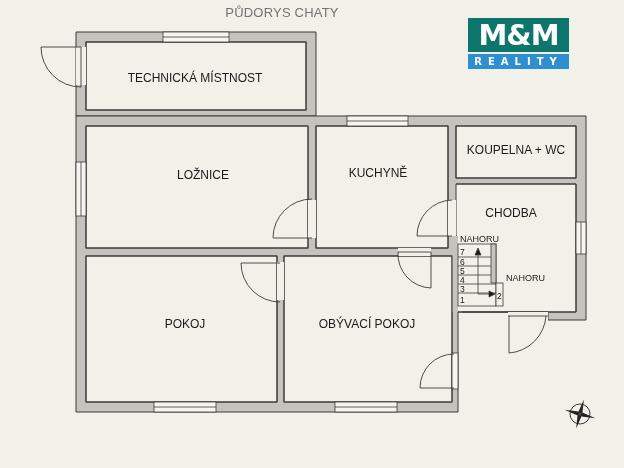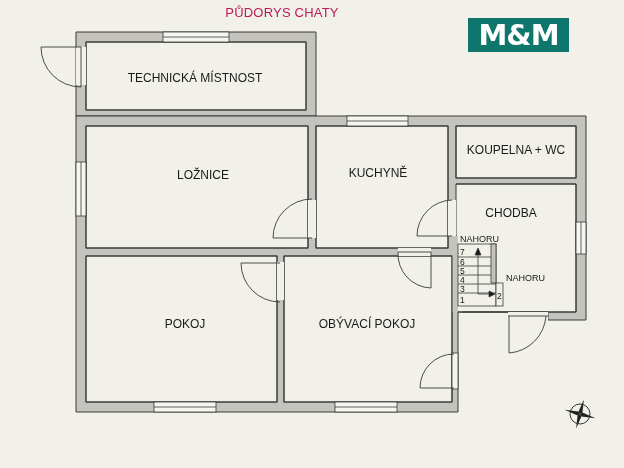--- a/index.html
+++ b/index.html
@@ -4,21 +4,21 @@
   <style>
     html, body { margin: 0; padding: 0; }
     body {
       width: 624px; height: 468px; overflow: hidden;
       background: #f1f0e9;
       font-family: "Liberation Sans", sans-serif;
       position: relative;
     }
     #title {
       position: absolute; left: 0; top: 5px; width: 564px;
-      text-align: center; font-size: 13px; color: #be185d; letter-spacing: 0.2px;
+      text-align: center; font-size: 13px; color: #737373; letter-spacing: 0.2px;
     }
     #logo { position: absolute; left: 468px; top: 18px; width: 101px; height: 51px; }
     #logo .top {
       height: 34px; background: #0f766e; color: #fff;
       font-family: "DejaVu Sans", sans-serif; font-weight: bold;
       font-size: 29px; line-height: 34px; text-align: center; letter-spacing: -1px;
     }
     #logo .bottom {
       height: 15px; margin-top: 2px; background: #2e8fd0; color: #fff;
       font-family: "DejaVu Sans", sans-serif; font-weight: bold;
@@ -29,20 +29,21 @@
     .small-label { font-family: "Liberation Sans", sans-serif; font-size: 9px; fill: #1a1a1a; }
     .step-num { font-family: "Liberation Sans", sans-serif; font-size: 8.5px; fill: #1a1a1a; }
   </style>
 </head>
 <body>
 
 <div id="title">PŮDORYS CHATY</div>
 
 <div id="logo">
   <div class="top">M&amp;M</div>
+  <div class="bottom">REALITY</div>
 </div>
 
 <svg id="plan" width="624" height="468" viewBox="0 0 624 468">
   <g fill="#c4c3bd" stroke="#3a3a3a" stroke-width="1">
 
     <path d="M76,32 H316 V116 H76 Z M86,42 V110 H306 V42 Z" fill-rule="evenodd"></path>
 
     <path fill-rule="evenodd" d="M76,116 H586 V320 H548 V312 H458 V412 H76 Z
          M86,126 V248 H308 V126 Z
          M316,126 V248 H448 V126 Z

